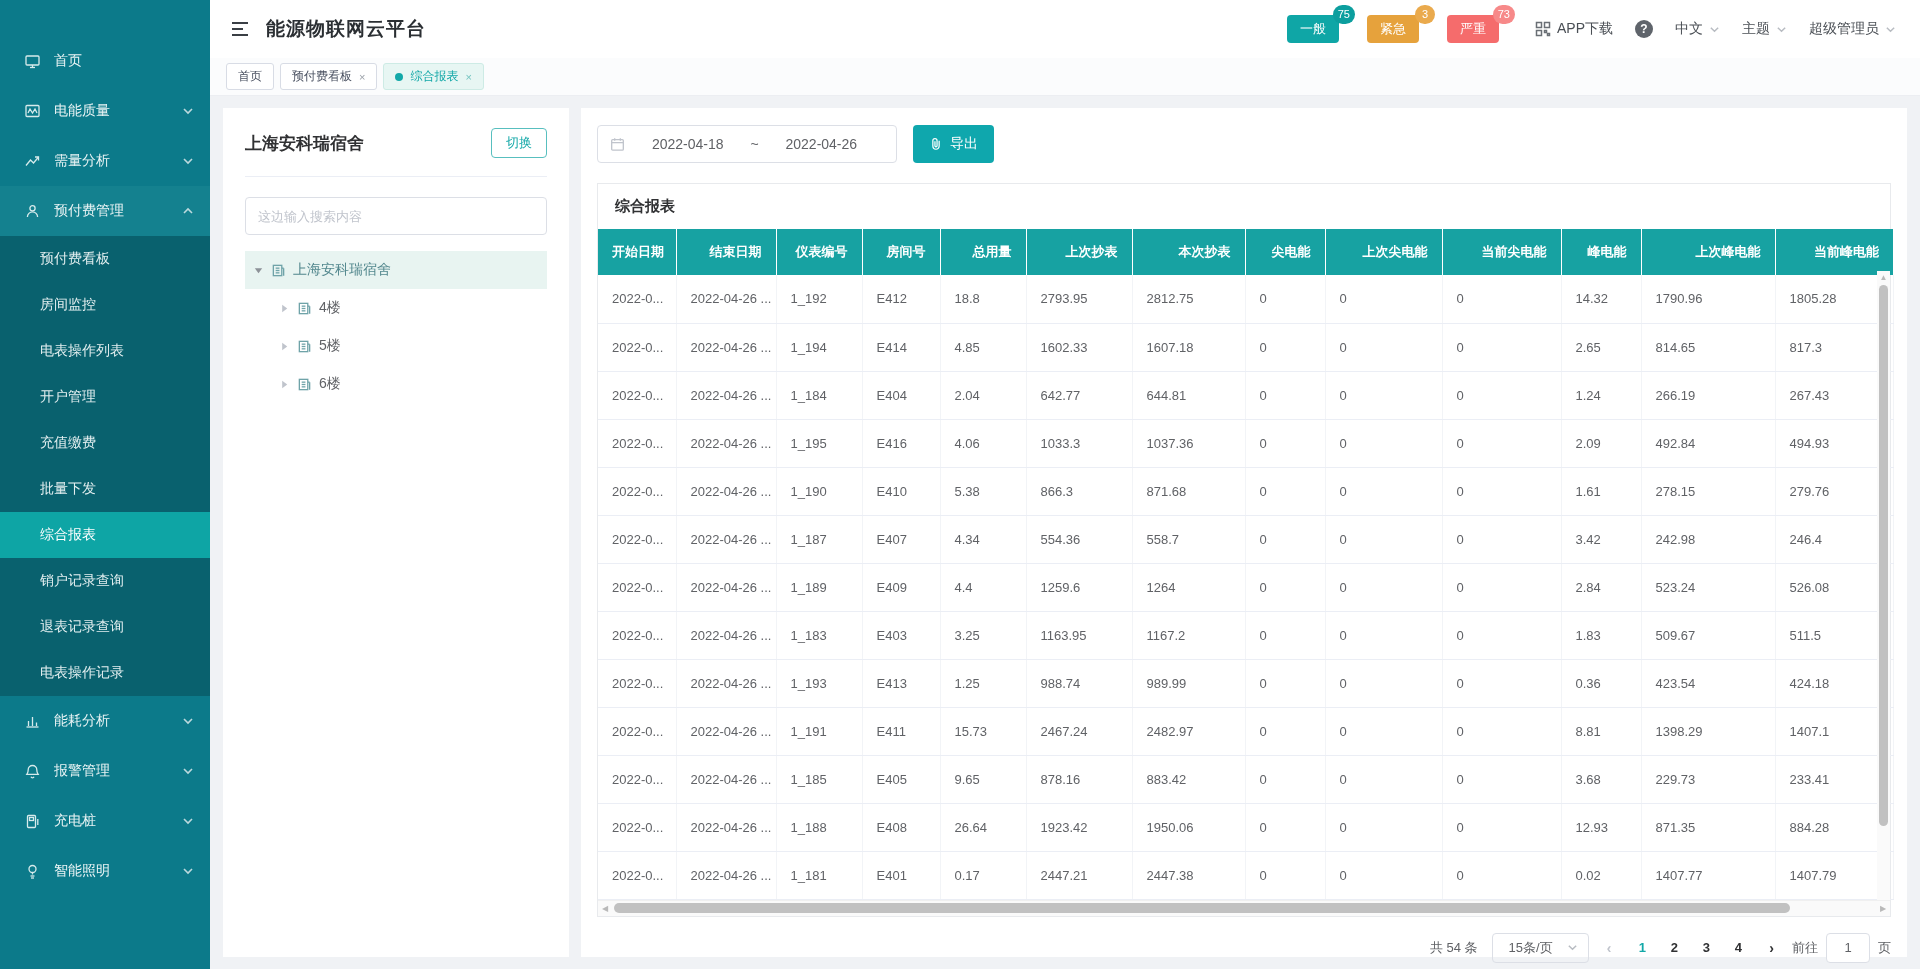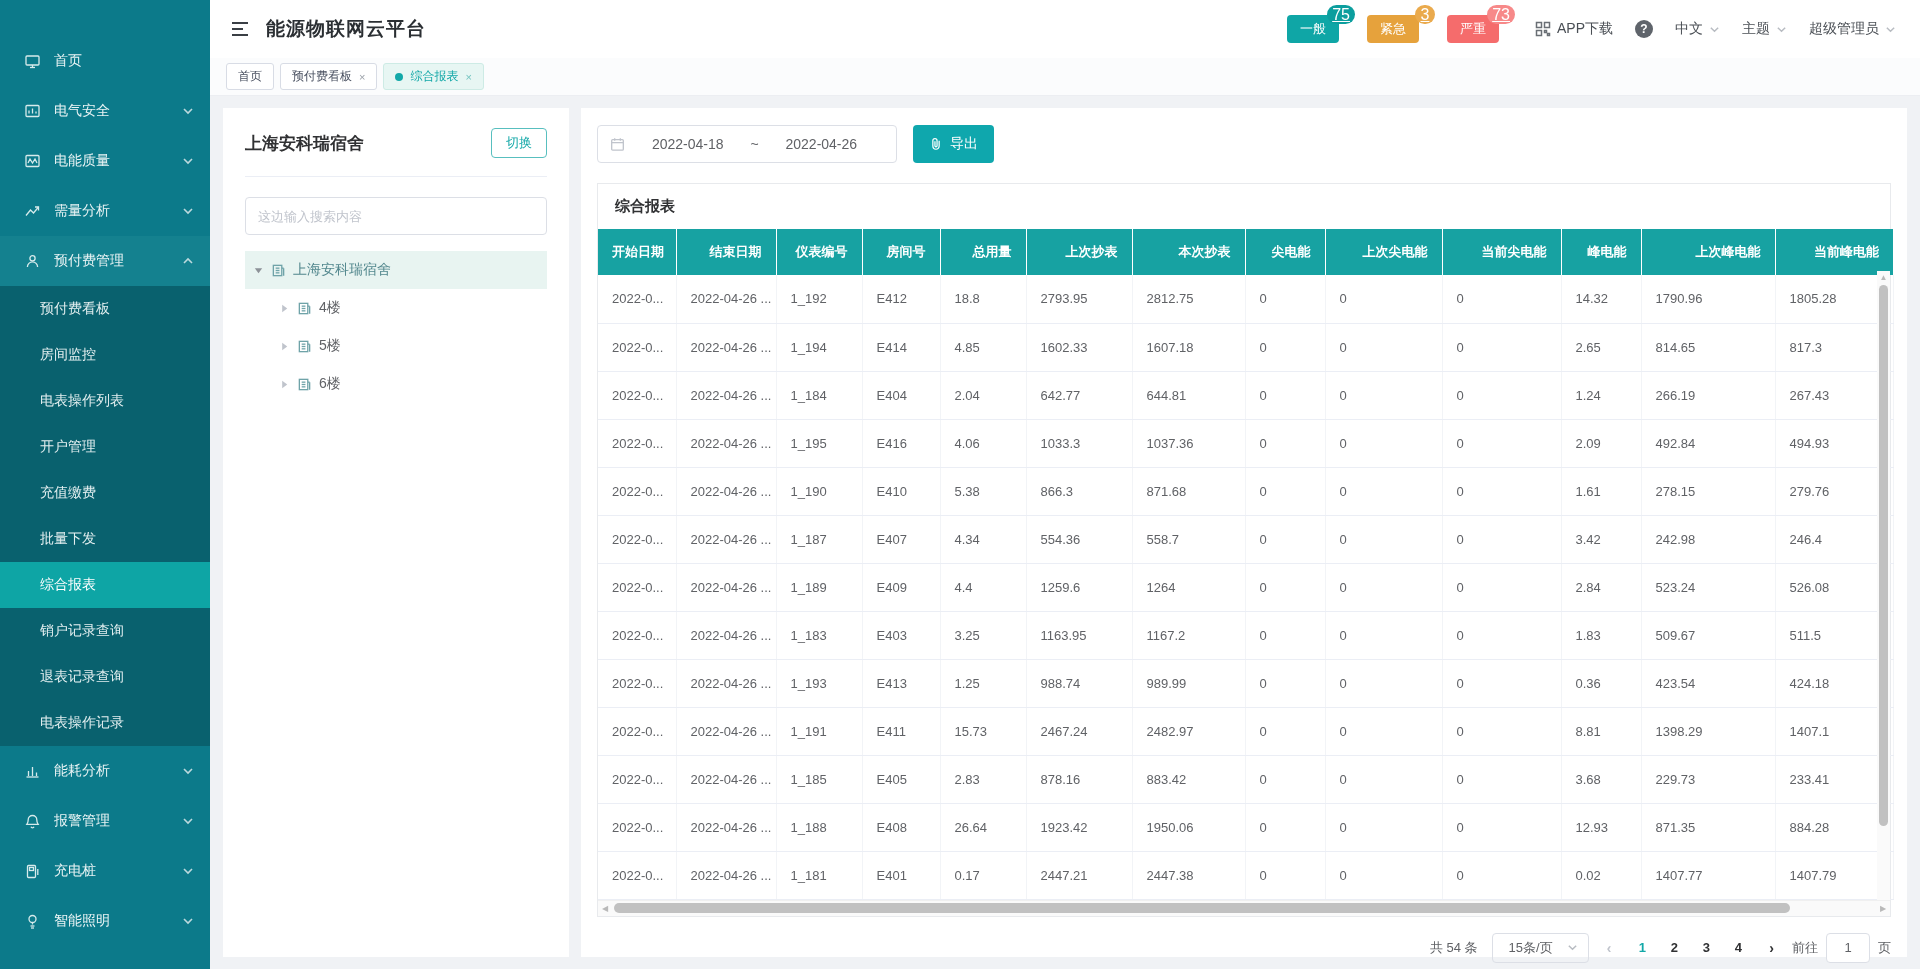--- a/index.html
+++ b/index.html
@@ -24,21 +24,21 @@
 
   
   .topbar { height:58px; background:#ffffff; display:flex; align-items:center; padding:0 24px 0 20px; flex-shrink:0; }
   .collapse-btn { width:20px; height:20px; color:#3a3f45; margin-right:16px; cursor:pointer; }
   .collapse-btn svg { width:20px; height:20px; }
   .app-title { font-size:19px; font-weight:bold; color:#2b2f33; letter-spacing:1px; }
   .topbar-right { margin-left:auto; display:flex; align-items:center; gap:22px; }
   .alarm-badges { display:flex; align-items:center; gap:28px; margin-right:14px; }
   .alarm-badge { position:relative; color:#fff; font-size:13px; padding:5px 13px; border-radius:4px; cursor:pointer; }
   .alarm-count { position:absolute; top:-10px; right:-16px; min-width:20px; height:19px; line-height:19px; text-align:center;
-                 border-radius:10px; font-size:16px; color:#fff; padding:0 5px;text-decoration:underline; }
+                 border-radius:10px; font-size:11px; color:#fff; padding:0 5px; }
   .top-link { display:flex; align-items:center; gap:6px; font-size:14px; color:#4a4f55; cursor:pointer; }
   .top-link .t-icon { width:16px; height:16px; color:#6a6f75; }
   .t-icon svg { width:16px; height:16px; display:block; }
   .help-circle { width:18px; height:18px; border-radius:50%; background:#5f646b; color:#fff; font-size:12px; font-weight:bold;
                  display:flex; align-items:center; justify-content:center; cursor:pointer; }
   .chev { width:11px; height:11px; color:#b8bcc2; }
   .chev svg { width:11px; height:11px; display:block; }
 
   
   .tabbar { height:38px; background:#fbfcfd; border-bottom:1px solid #eceef2; display:flex; align-items:center;
@@ -130,36 +130,20 @@
     <nav id="sidebar-menu">
         <div class="menu-item">
           <span class="mi-icon">
             <svg viewBox="0 0 17 17" fill="none" stroke="currentColor" stroke-width="1.3">
               <rect x="2" y="3" width="13" height="9" rx="1"></rect>
               <line x1="6" y1="14.5" x2="11" y2="14.5"></line>
               <line x1="8.5" y1="12" x2="8.5" y2="14.5"></line>
             </svg>
           </span>
           <span>首页</span>
-        </div>
-        <div class="menu-item">
-          <span class="mi-icon">
-            <svg viewBox="0 0 17 17" fill="none" stroke="currentColor" stroke-width="1.3">
-              <rect x="2" y="2.5" width="13" height="11" rx="1"></rect>
-              <polyline points="5,10.5 5,7.5"></polyline>
-              <polyline points="8.5,10.5 8.5,5.5"></polyline>
-              <polyline points="12,10.5 12,8.5"></polyline>
-            </svg>
-          </span>
-          <span>电气安全</span>
-          <span class="menu-chevron">
-            <svg viewBox="0 0 12 12" fill="none" stroke="currentColor" stroke-width="1.6">
-              <polyline points="2,4 6,8 10,4"></polyline>
-            </svg>
-          </span>
         </div>
         <div class="menu-item">
           <span class="mi-icon">
             <svg viewBox="0 0 17 17" fill="none" stroke="currentColor" stroke-width="1.3">
               <rect x="2" y="2.5" width="13" height="11" rx="1"></rect>
               <polyline points="4,10 6,6 8.5,10 11,6 13,10"></polyline>
             </svg>
           </span>
           <span>电能质量</span>
           <span class="menu-chevron">
@@ -647,21 +631,21 @@
                     <td>0</td>
                     <td>8.81</td>
                     <td>1398.29</td>
                     <td>1407.1</td>
                   </tr>
                   <tr>
                     <td>2022-0...</td>
                     <td>2022-04-26 ...</td>
                     <td>1_185</td>
                     <td>E405</td>
-                    <td>2.83</td>
+                    <td>9.65</td>
                     <td>878.16</td>
                     <td>883.42</td>
                     <td>0</td>
                     <td>0</td>
                     <td>0</td>
                     <td>3.68</td>
                     <td>229.73</td>
                     <td>233.41</td>
                   </tr>
                   <tr>

